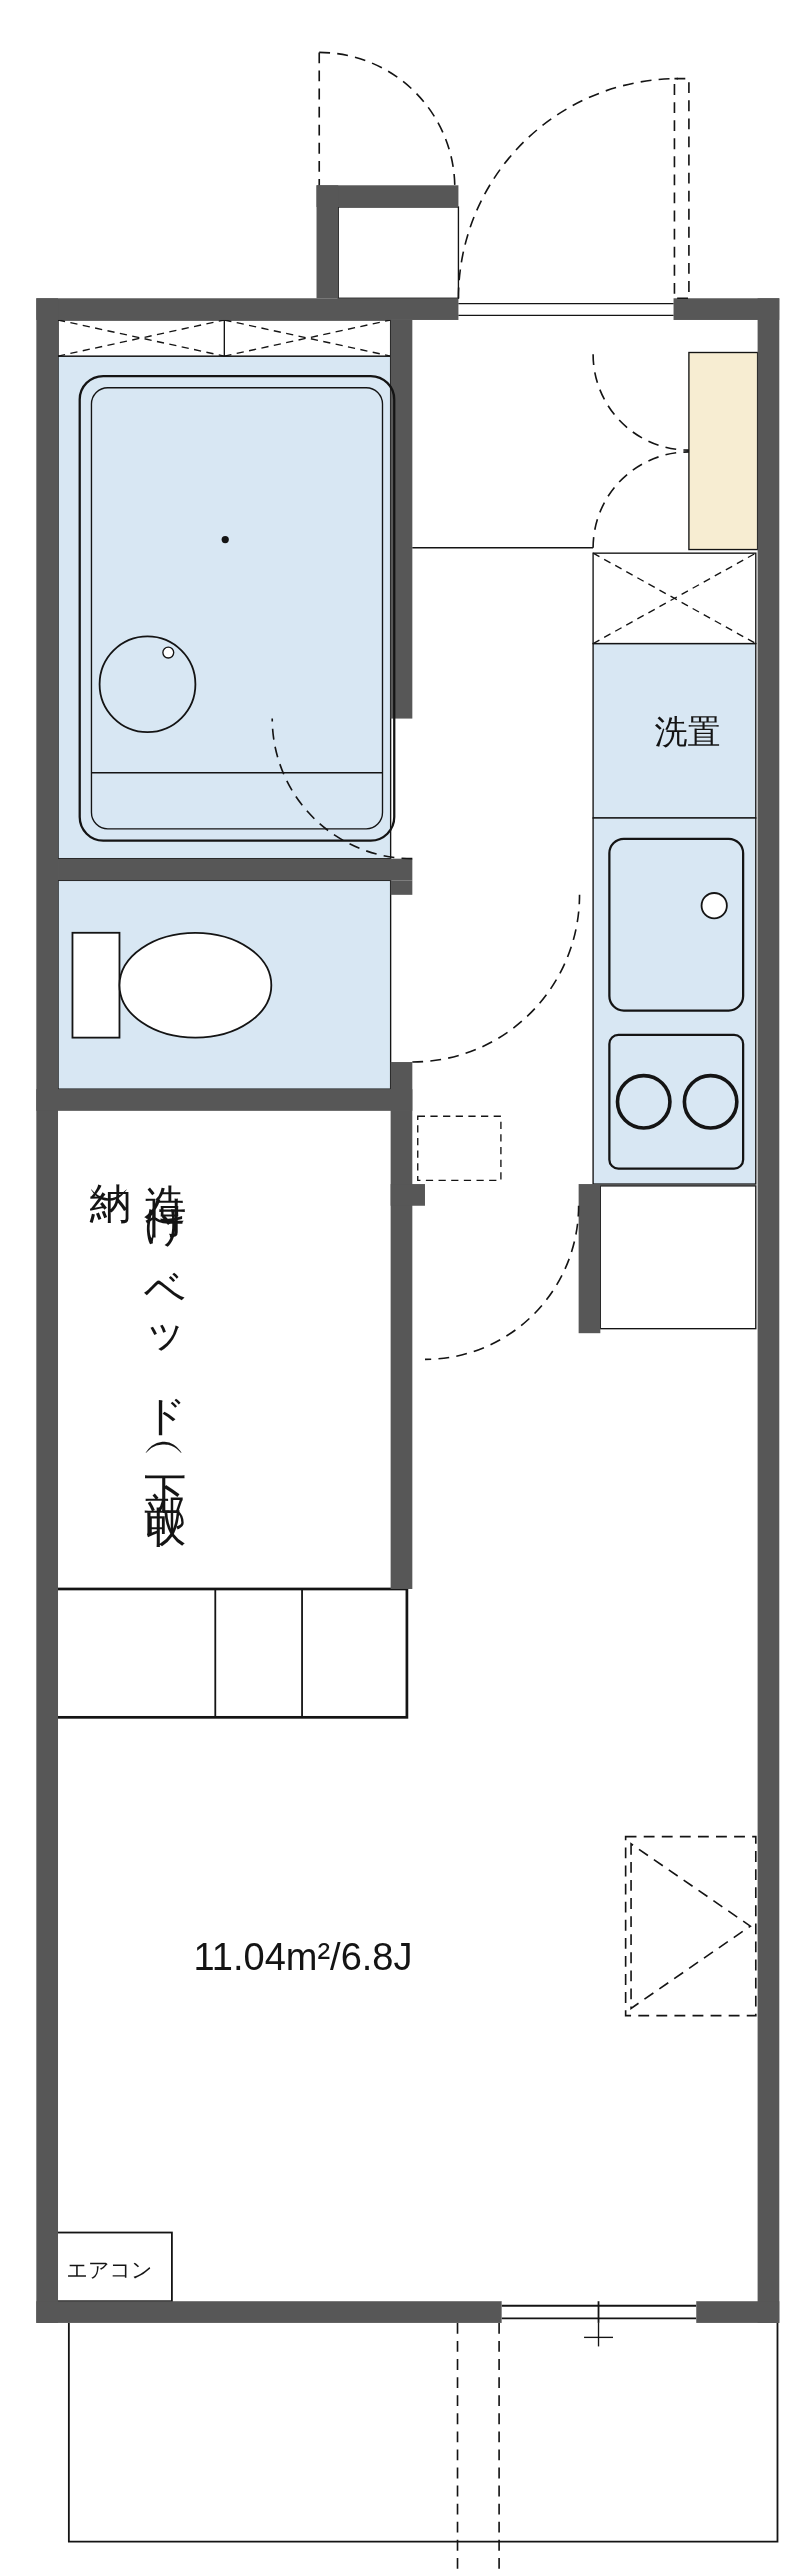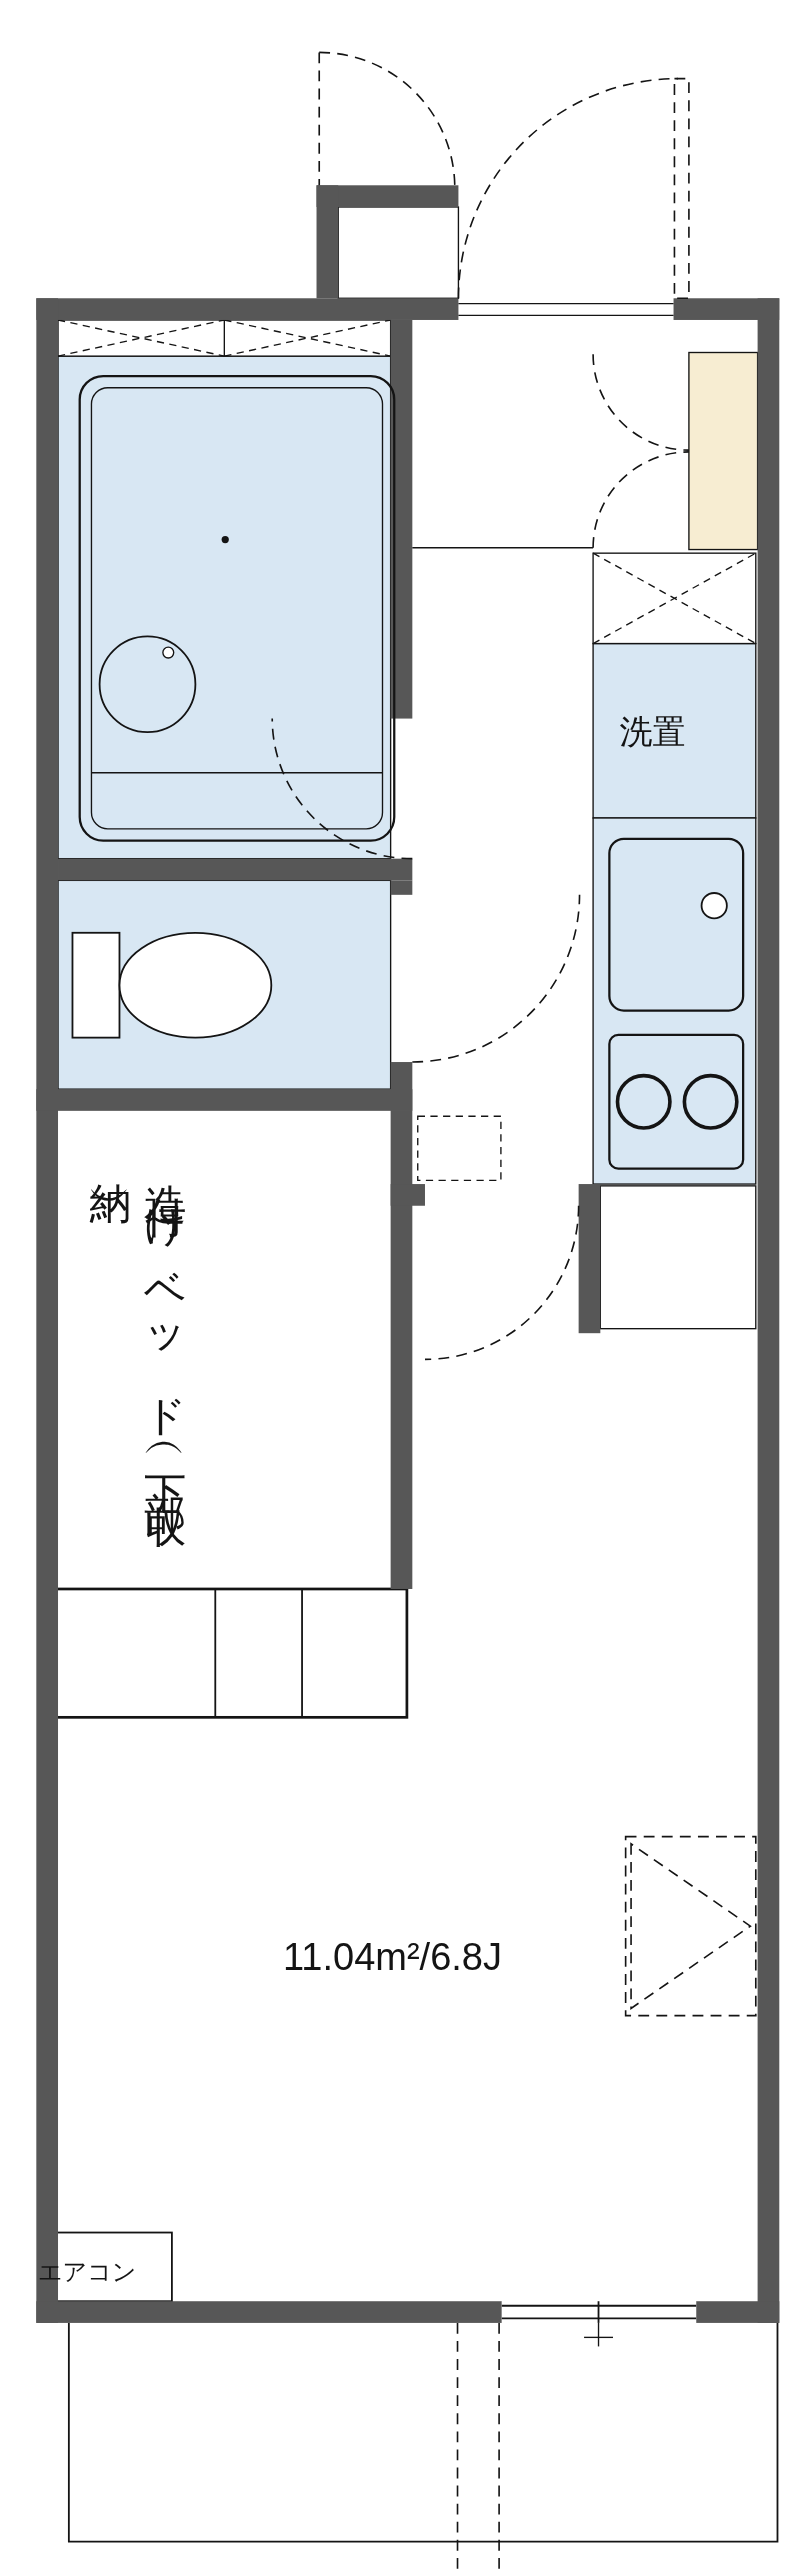--- a/index.html
+++ b/index.html
@@ -16,25 +16,25 @@
   .wall{fill:var(--wall);stroke:none}
   .water{fill:var(--water);stroke:var(--line);stroke-width:1.5}
   .white{fill:#ffffff;stroke:var(--line);stroke-width:1.5}
   .cab{fill:var(--cabinet);stroke:var(--line);stroke-width:1.5}
   .ln{fill:none;stroke:var(--line);stroke-width:2}
   .ln15{fill:none;stroke:var(--line);stroke-width:1.5}
   .ln25{fill:none;stroke:var(--line);stroke-width:2.5}
   .dash{fill:none;stroke:var(--line);stroke-width:1.8;stroke-dasharray:12 8}
   .dash2{fill:none;stroke:var(--line);stroke-width:1.5;stroke-dasharray:8 6}
   .label{position:absolute;color:var(--line)}
-  .washer-label{left:558px;top:710px;width:189px;text-align:center;font-size:33px}
+  .washer-label{left:593px;top:710px;width:189px;text-align:center;font-size:33px}
   .bed-label{left:83px;top:1150px;height:362px;writing-mode:vertical-rl;font-size:42px;letter-spacing:14.5px;line-height:1.3}
   .room-name{left:122px;top:1860px;width:362px;text-align:center;font-size:58px;letter-spacing:5.4px}
-  .room-size{left:104px;top:1936px;width:398px;text-align:right;font-size:38px}
-  .aircon-label{left:38px;top:2256px;width:125px;font-size:24px}
+  .room-size{left:104px;top:1936px;width:398px;text-align:center;font-size:38px}
+  .aircon-label{left:47px;top:2256px;width:125px;text-align:center;font-size:21px}
 </style>
 </head>
 <body>
 
 <div class="stage">
   <svg viewBox="0 0 898 2850" width="812" height="2576">
 
     <g>
       <path class="ln" d="M76 2570 L76 2812 L860 2812 L860 2570"></path>
       <line class="dash" x1="506" y1="2570" x2="506" y2="2846"></line>

